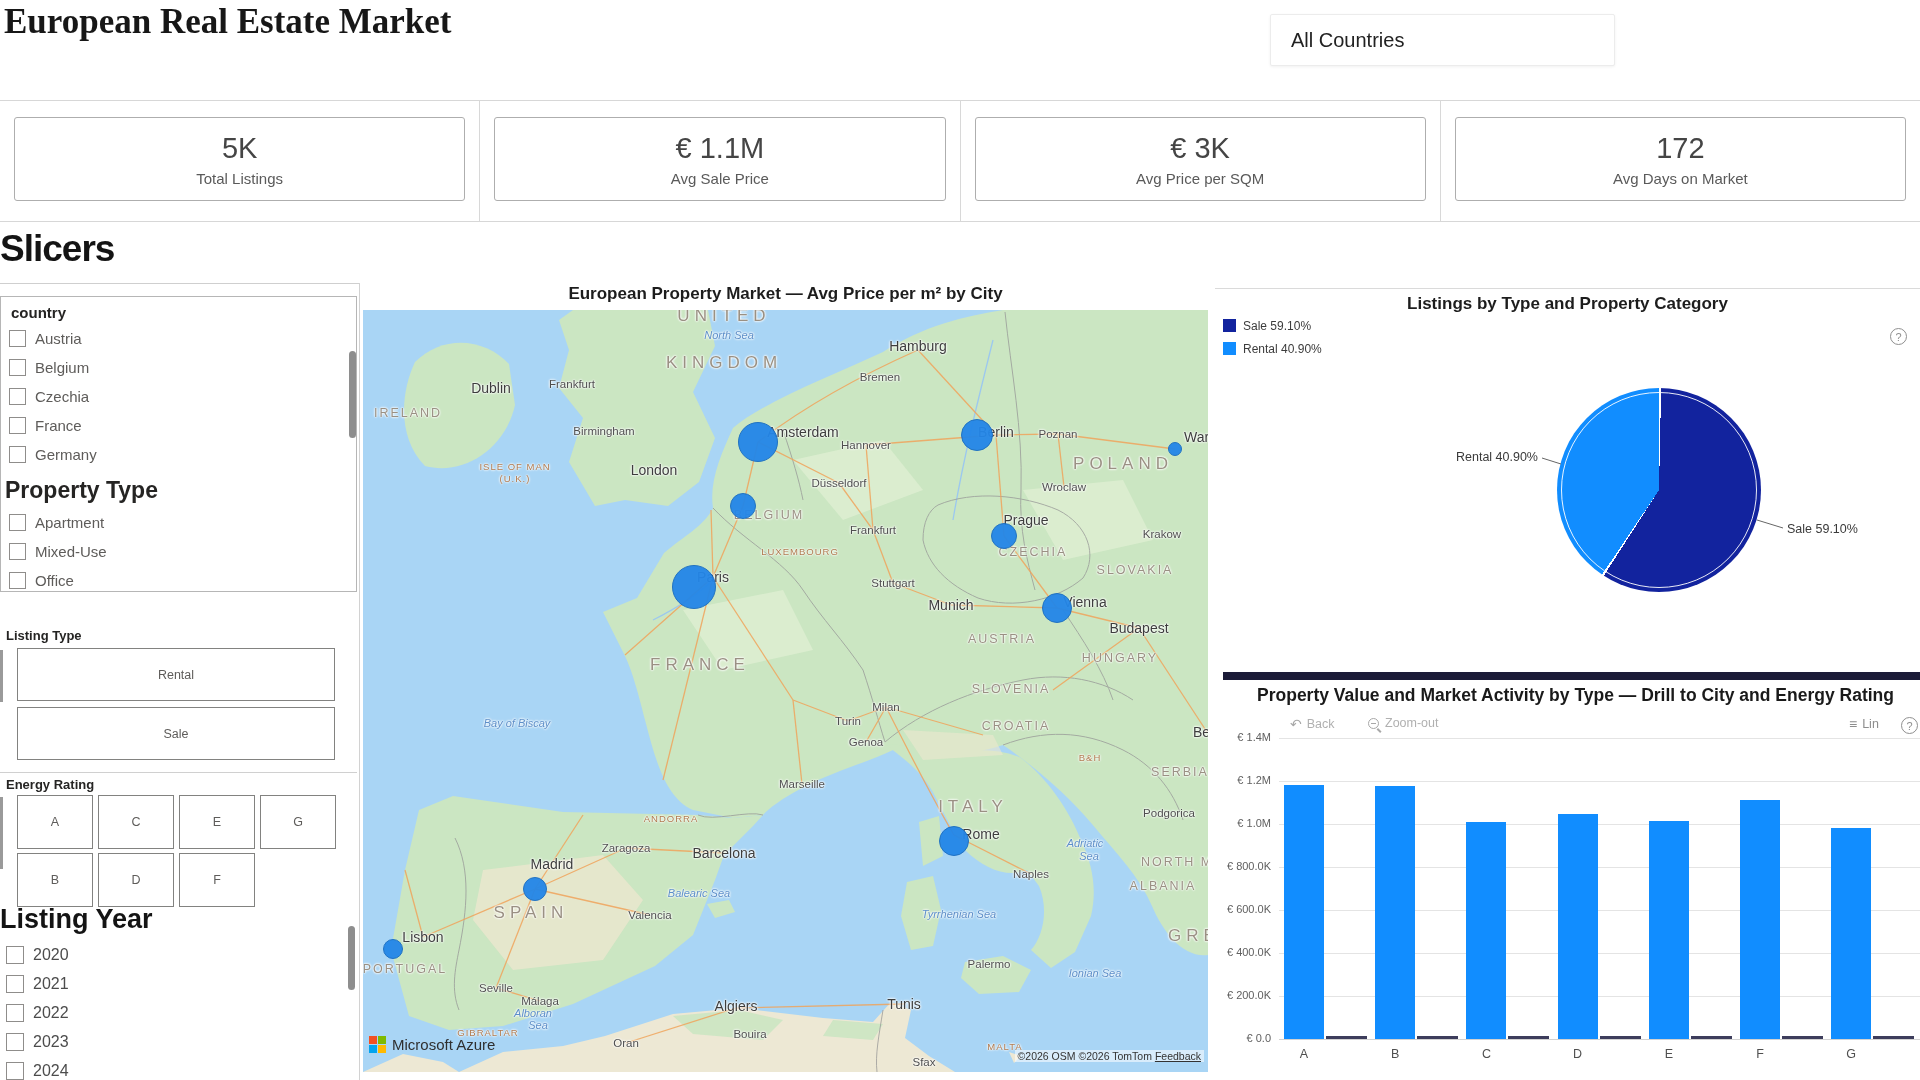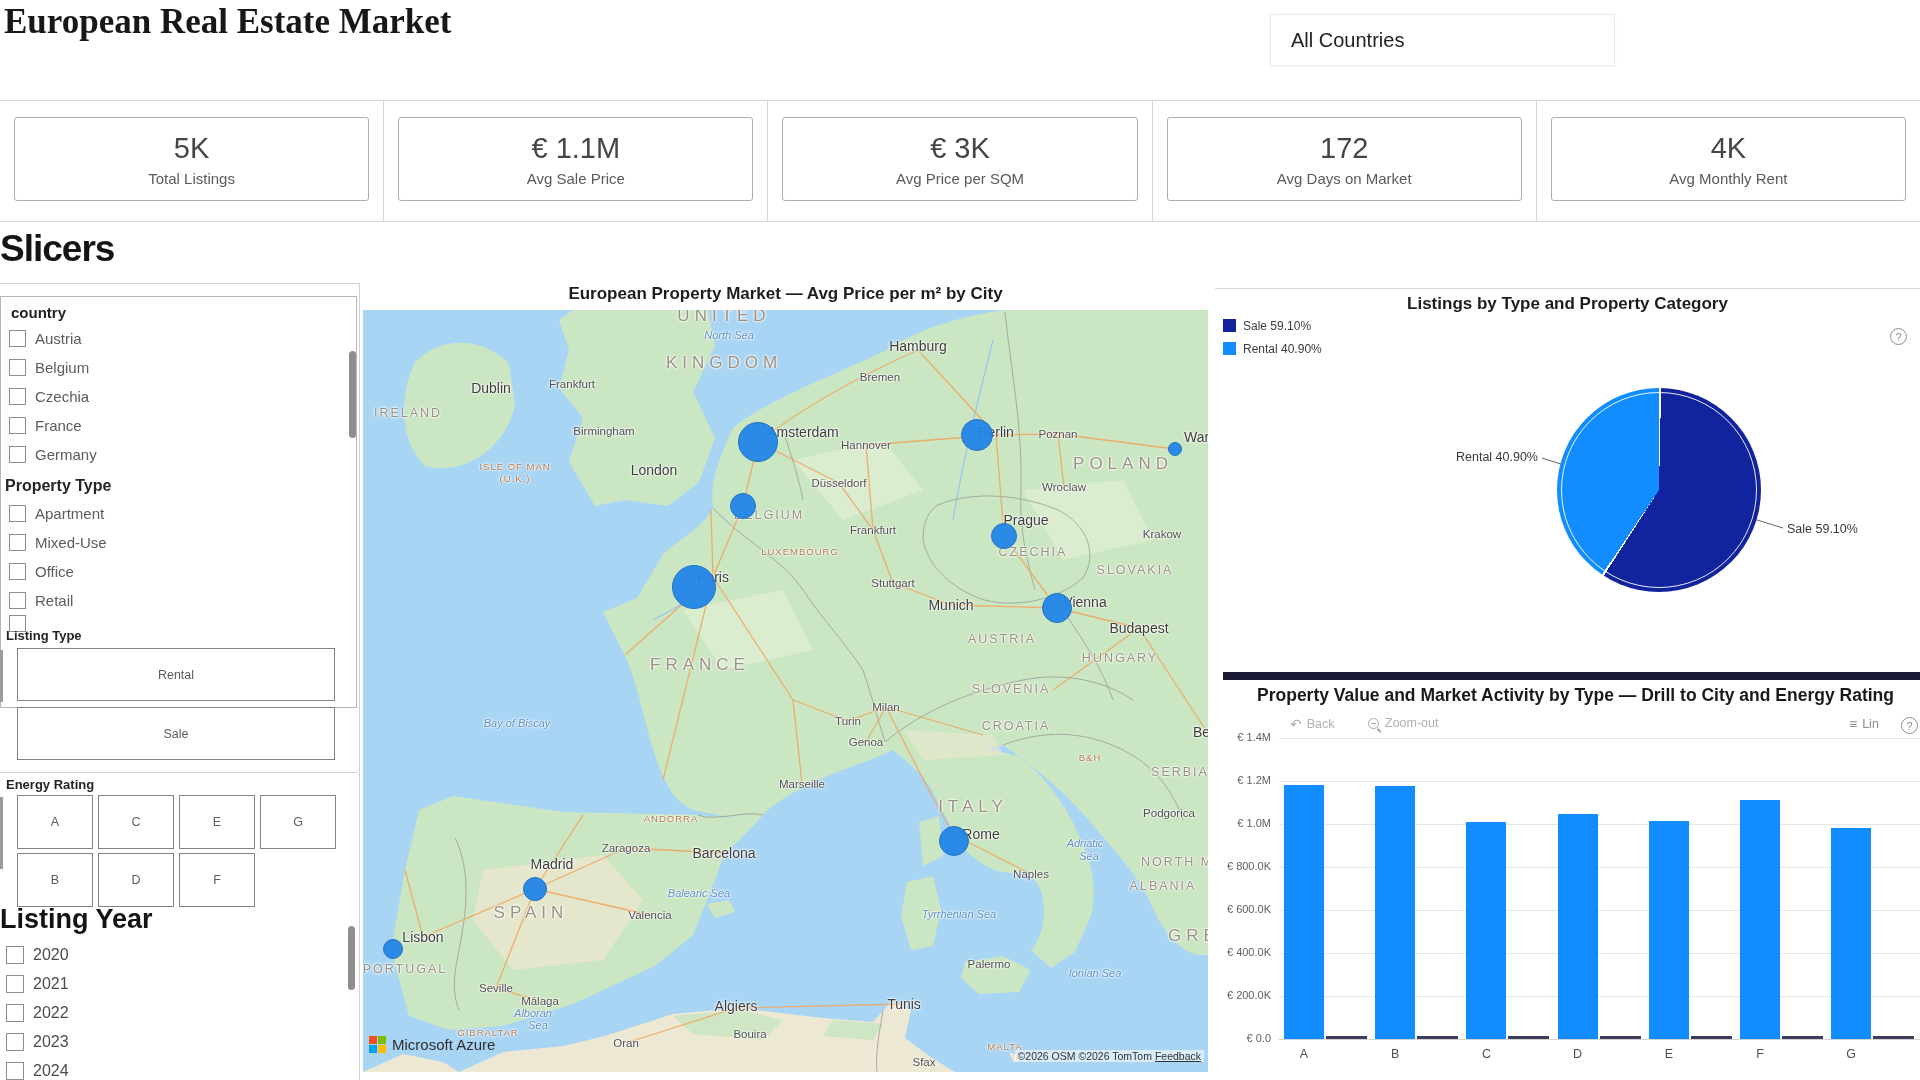--- a/index.html
+++ b/index.html
@@ -18,24 +18,24 @@
   .kpi-card { margin:17px 14px 0 14px; height:84px; border:1px solid #aeaeae; border-radius:3px; display:flex; flex-direction:column; align-items:center; justify-content:center; background:#fff; }
   .kpi-value { font-size:29px; color:#454545; }
   .kpi-label { font-size:15px; color:#5a5a5a; margin-top:5px; }
 
   
   .panel-left { position:absolute; left:0; top:230px; width:360px; height:850px; }
   .slicers-heading { position:absolute; left:0; top:-2px; font-size:37px; font-weight:800; color:#141414; letter-spacing:-1px; }
   .pl-divider { position:absolute; left:0; top:53px; width:360px; height:1px; background:#cfcfcf; }
   .v-divider { position:absolute; left:359px; top:53px; width:1px; height:797px; background:#d2d2d2; }
 
-  .country-box { position:absolute; left:0; top:66px; width:357px; height:412px; border:1px solid #b6b6b6; overflow:hidden; background:#fff; }
+  .country-box { position:absolute; left:0; top:66px; width:357px; height:296px; border:1px solid #b6b6b6; overflow:hidden; background:#fff; }
   .sect-label-sm { font-size:13px; font-weight:bold; color:#252423; }
   .sect-label-md { font-size:15px; font-weight:bold; color:#252423; }
-  .sect-label-lg { font-size:16px; font-weight:bold; color:#252423; }
+  .sect-label-lg { font-size:23px; font-weight:bold; color:#252423; }
   .chk-row { display:flex; align-items:center; height:29px; padding-left:8px; cursor:pointer; }
   .chk-box { width:17px; height:17px; border:1.5px solid #8f8d8b; background:#fff; margin-right:9px; flex:0 0 auto; }
   .chk-label { font-size:15px; color:#5e5c5a; }
   .chk-row.big { height:29px; padding-left:6px; }
   .chk-row.big .chk-box { width:18px; height:18px; }
   .chk-row.big .chk-label { font-size:16px; color:#4c4c4c; }
   .chk-partial { position:absolute; left:8px; top:318px; width:17px; height:17px; border:1.5px solid #8f8d8b; }
   .scroll-thumb { position:absolute; width:7px; border-radius:4px; background:#8e8e8e; cursor:pointer; }
   .scroll-thumb-left { position:absolute; width:3px; background:#9a9a9a; cursor:pointer; }
 
@@ -124,26 +124,20 @@
     <div class="kpi-cell">
       <div class="kpi-card">
         <div class="kpi-value">€ 3K</div>
         <div class="kpi-label">Avg Price per SQM</div>
       </div>
     </div>
     <div class="kpi-cell">
       <div class="kpi-card">
         <div class="kpi-value">172</div>
         <div class="kpi-label">Avg Days on Market</div>
-      </div>
-    </div>
-    <div class="kpi-cell">
-      <div class="kpi-card">
-        <div class="kpi-value">4K</div>
-        <div class="kpi-label">Avg Monthly Rent</div>
       </div>
     </div>
   </div>
 
 <div class="panel-left">
   <div class="slicers-heading">Slicers</div>
   <div class="pl-divider"></div>
   <div class="v-divider"></div>
 
   <div class="country-box">

